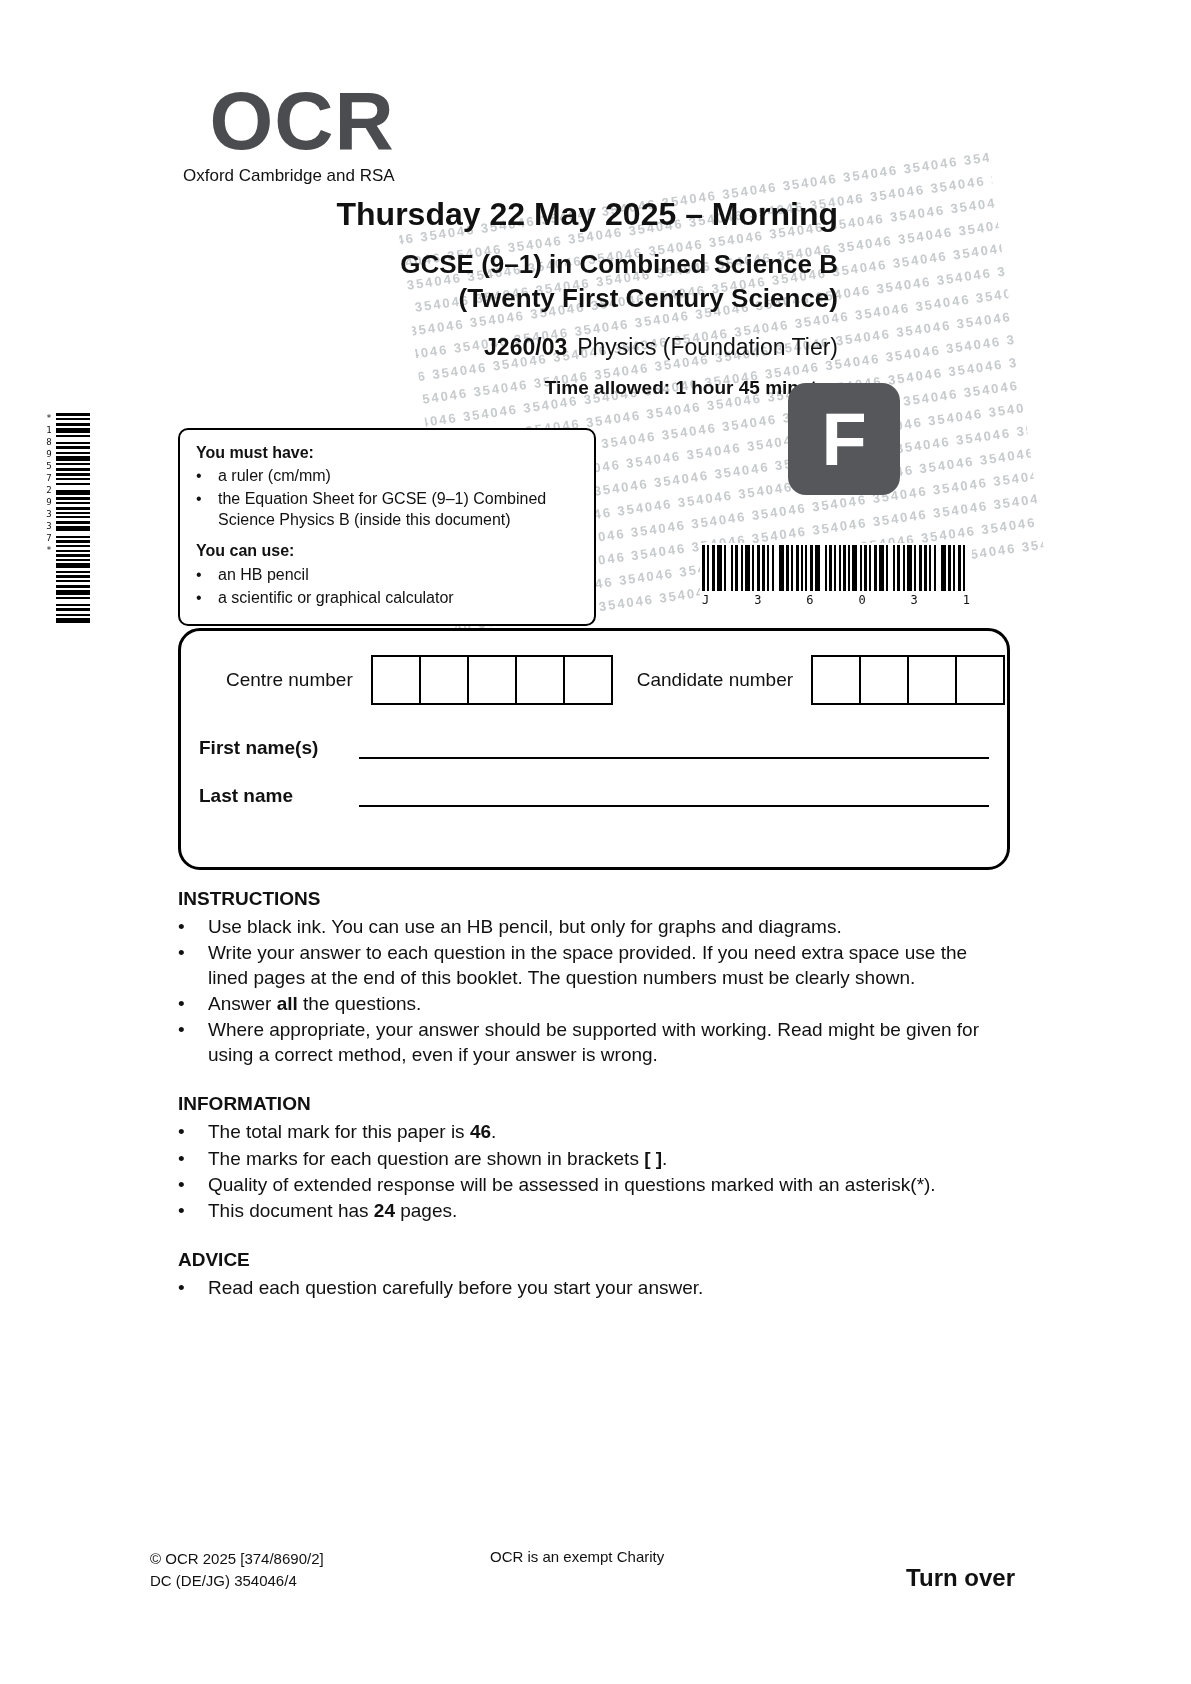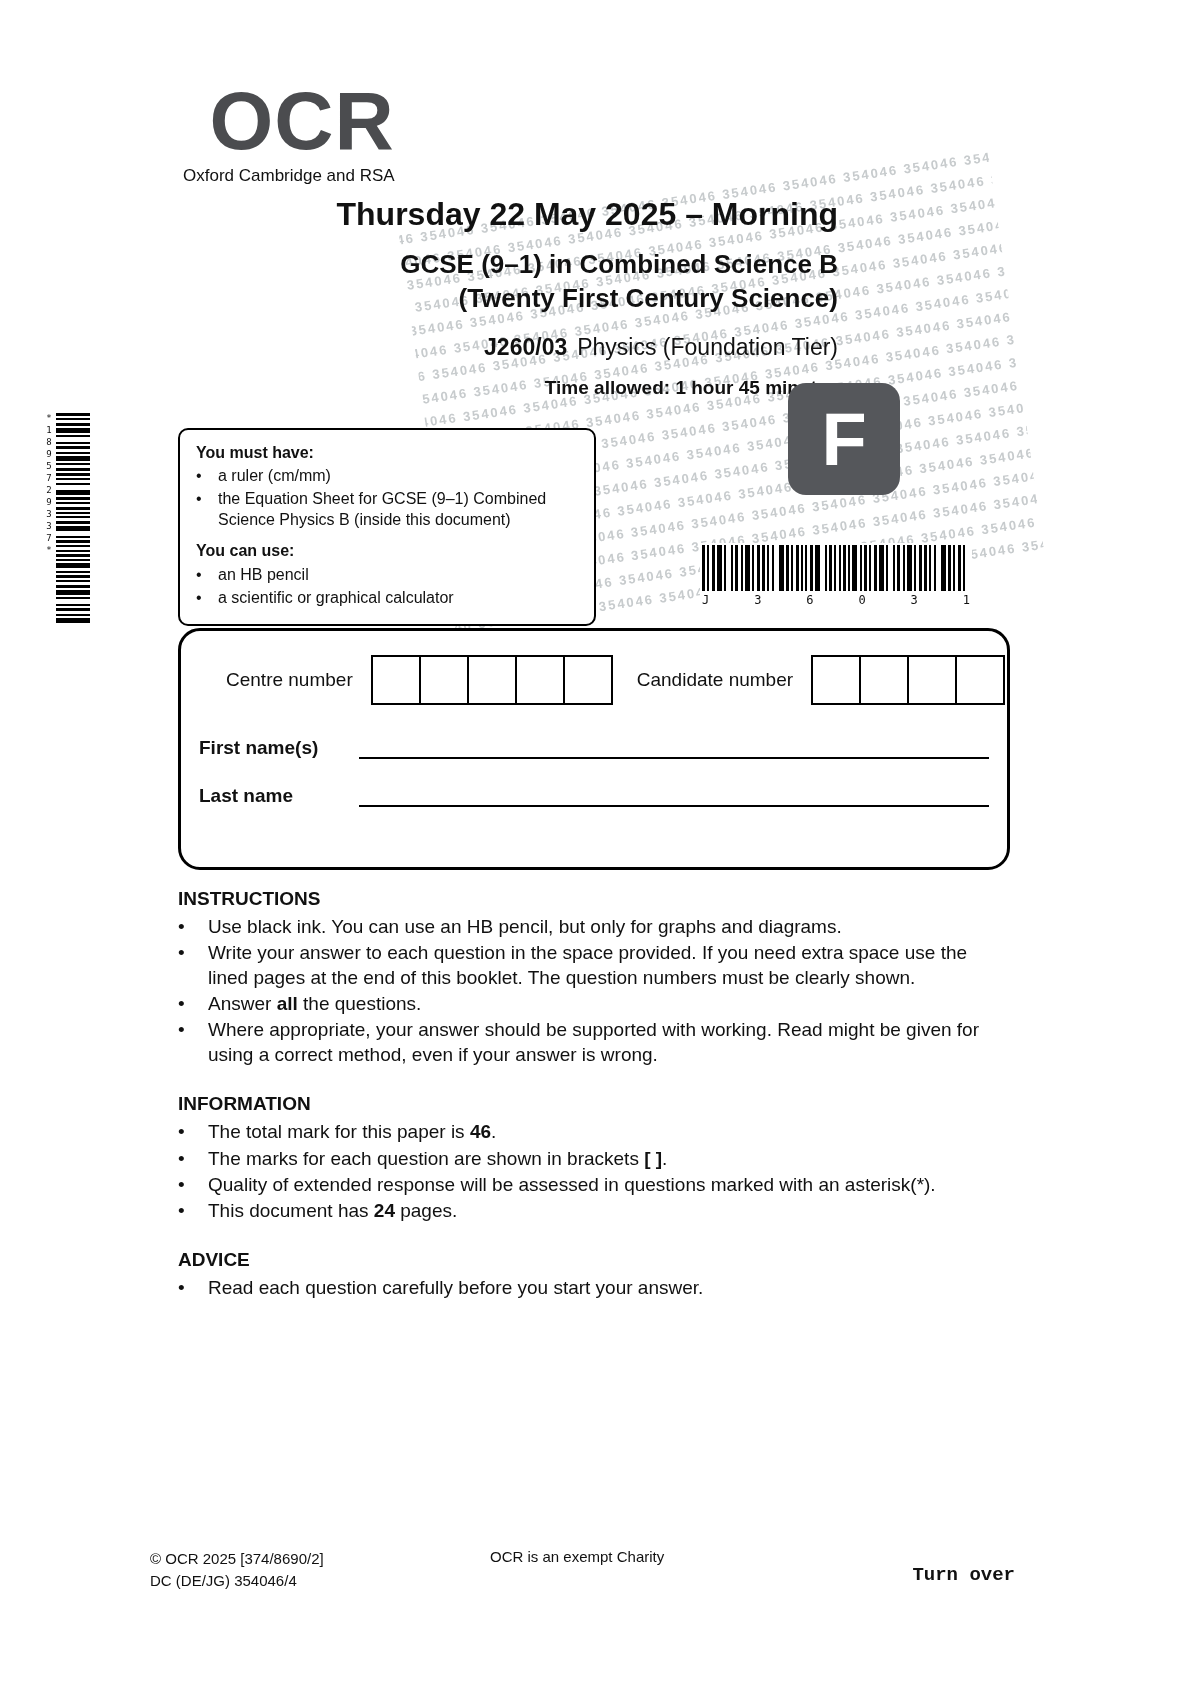--- a/index.html
+++ b/index.html
@@ -90,21 +90,21 @@
   .sections { position:absolute; left:178px; top:888px; width:834px; font-size:19px; z-index:1; }
   .section-heading { font-weight:bold; margin:0 0 4px 0; font-size:19px; }
   .section { margin-bottom:26px; }
   .section .bullet { flex:0 0 30px; }
   .section .bullet-row { margin:1px 0; line-height:1.32; }
 
   
   .footer { position:absolute; left:150px; top:1548px; width:860px; font-size:15px; z-index:1; }
   .footer-left { position:absolute; left:0; top:0; line-height:1.45; }
   .footer-center { position:absolute; left:340px; top:0; }
-  .footer-right { position:absolute; right:-5px; top:16px; font-size:19px; font-weight:bold;font-family:Liberation Mono, monospace; }
+  .footer-right { position:absolute; right:-5px; top:16px; font-size:24px; font-weight:bold; }
 </style>
 </head>
 <body>
 
 <div class="page">
 
   <div class="watermark">
       <div class="wm-line" style="transform: translateX(-40px);">354046  354046  354046  354046  354046  354046  354046  354046  354046  354046  354046  354046  354046  354046  </div>
       <div class="wm-line" style="transform: translateX(-15.9564px);">354046  354046  354046  354046  354046  354046  354046  354046  354046  354046  354046  354046  354046  354046  </div>
       <div class="wm-line" style="transform: translateX(0.995539px);">354046  354046  354046  354046  354046  354046  354046  354046  354046  354046  354046  354046  354046  354046  </div>

